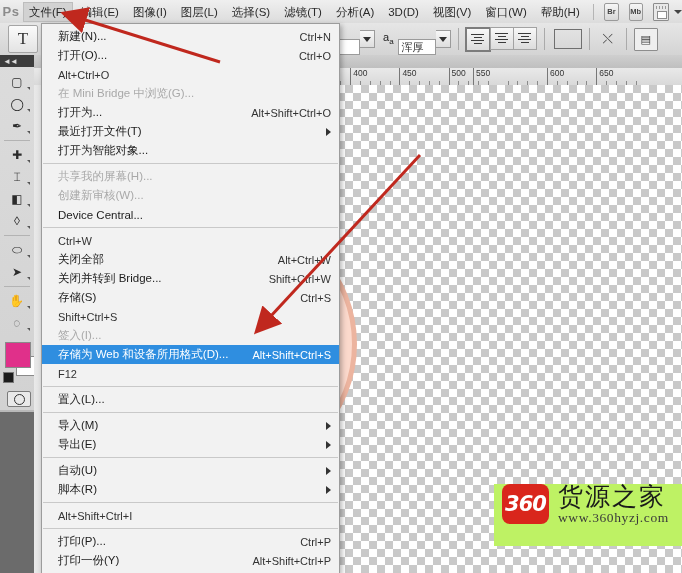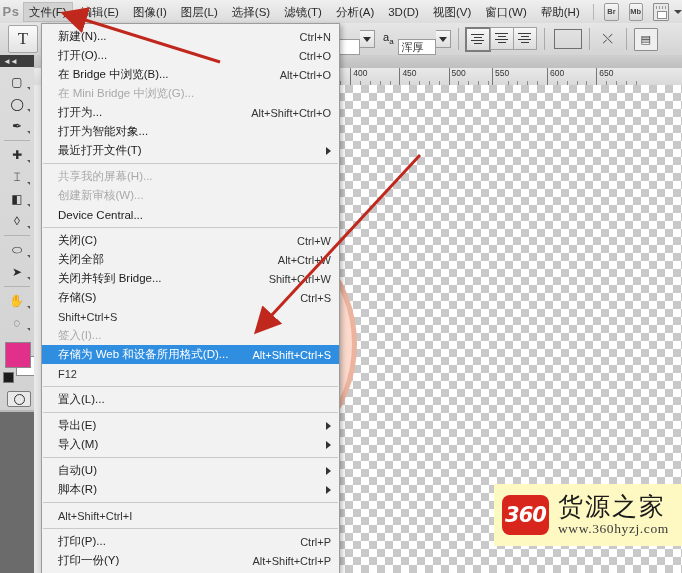--- a/index.html
+++ b/index.html
@@ -246,21 +246,21 @@
   }
   .leg {
     position:absolute; top:425px; width:7px; height:150px; background:#4a3630;
   }
   .leg.l { left:104px; transform:rotate(7deg); }
   .leg.r { left:150px; transform:rotate(-7deg); }
 
   
   .watermark {
     position:absolute; left:494px; top:484px; width:188px; height:62px;
-    background:#fef9c3; display:flex; align-items:center;
+    background:#bef264; display:flex; align-items:flex-start;
     padding-left:8px; box-sizing:border-box;
   }
   .wm-logo {
     width:47px; height:40px; background:#d9261c; border-radius:8px;
     color:#fff; font-size:21px; font-weight:bold; font-style:italic;
     display:flex; align-items:center; justify-content:center;
     font-family:"DejaVu Sans", sans-serif; letter-spacing:-1px;
   }
   .wm-text { margin-left:9px; line-height:1.05; }
   .wm-name {
@@ -432,21 +432,21 @@
         <div class="ruler-tick" style="left: 365.4px;">450</div>
         <div class="ruler-minor" style="left: 375.24px;"></div>
         <div class="ruler-minor" style="left: 385.08px;"></div>
         <div class="ruler-minor" style="left: 394.92px;"></div>
         <div class="ruler-minor" style="left: 404.76px;"></div>
         <div class="ruler-tick" style="left: 414.6px;">500</div>
         <div class="ruler-minor" style="left: 424.44px;"></div>
         <div class="ruler-minor" style="left: 434.28px;"></div>
         <div class="ruler-minor" style="left: 444.12px;"></div>
         <div class="ruler-minor" style="left: 453.96px;"></div>
-        <div class="ruler-tick" style="left: 458px;">550</div>
+        <div class="ruler-tick" style="left: 439px;">550</div>
         <div class="ruler-minor" style="left: 473.64px;"></div>
         <div class="ruler-minor" style="left: 483.48px;"></div>
         <div class="ruler-minor" style="left: 493.32px;"></div>
         <div class="ruler-minor" style="left: 503.16px;"></div>
         <div class="ruler-tick" style="left: 513px;">600</div>
         <div class="ruler-minor" style="left: 522.84px;"></div>
         <div class="ruler-minor" style="left: 532.68px;"></div>
         <div class="ruler-minor" style="left: 542.52px;"></div>
         <div class="ruler-minor" style="left: 552.36px;"></div>
         <div class="ruler-tick" style="left: 562.2px;">650</div>
@@ -496,50 +496,48 @@
   <div class="dropdown" id="fileMenu">
       <div class="mrow">
         <span class="lbl">新建(N)...</span>
         <span class="acc">Ctrl+N</span>
       </div>
       <div class="mrow">
         <span class="lbl">打开(O)...</span>
         <span class="acc">Ctrl+O</span>
       </div>
       <div class="mrow">
-        <span class="lbl">在 Bridge 中浏览(B)...</span>
         <span class="acc">Alt+Ctrl+O</span>
       </div>
       <div class="mrow disabled">
         <span class="lbl">在 Mini Bridge 中浏览(G)...</span>
       </div>
       <div class="mrow">
         <span class="lbl">打开为...</span>
         <span class="acc">Alt+Shift+Ctrl+O</span>
       </div>
       <div class="mrow">
-        <span class="lbl">打开为智能对象...</span>
-      </div>
-      <div class="mrow">
         <span class="lbl">最近打开文件(T)</span>
         <span class="sub-arrow"></span>
+      </div>
+      <div class="mrow">
+        <span class="lbl">打开为智能对象...</span>
       </div>
       <div class="msep"></div>
       <div class="mrow disabled">
         <span class="lbl">共享我的屏幕(H)...</span>
       </div>
       <div class="mrow disabled">
         <span class="lbl">创建新审核(W)...</span>
       </div>
       <div class="mrow">
         <span class="lbl">Device Central...</span>
       </div>
       <div class="msep"></div>
       <div class="mrow">
-        <span class="lbl">关闭(C)</span>
         <span class="acc">Ctrl+W</span>
       </div>
       <div class="mrow">
         <span class="lbl">关闭全部</span>
         <span class="acc">Alt+Ctrl+W</span>
       </div>
       <div class="mrow">
         <span class="lbl">关闭并转到 Bridge...</span>
         <span class="acc">Shift+Ctrl+W</span>
       </div>
@@ -559,25 +557,25 @@
       </div>
       <div class="mrow">
         <span class="acc">F12</span>
       </div>
       <div class="msep"></div>
       <div class="mrow">
         <span class="lbl">置入(L)...</span>
       </div>
       <div class="msep"></div>
       <div class="mrow">
+        <span class="lbl">导入(M)</span>
+        <span class="sub-arrow"></span>
+      </div>
+      <div class="mrow">
         <span class="lbl">导出(E)</span>
-        <span class="sub-arrow"></span>
-      </div>
-      <div class="mrow">
-        <span class="lbl">导入(M)</span>
         <span class="sub-arrow"></span>
       </div>
       <div class="msep"></div>
       <div class="mrow">
         <span class="lbl">自动(U)</span>
         <span class="sub-arrow"></span>
       </div>
       <div class="mrow">
         <span class="lbl">脚本(R)</span>
         <span class="sub-arrow"></span>

